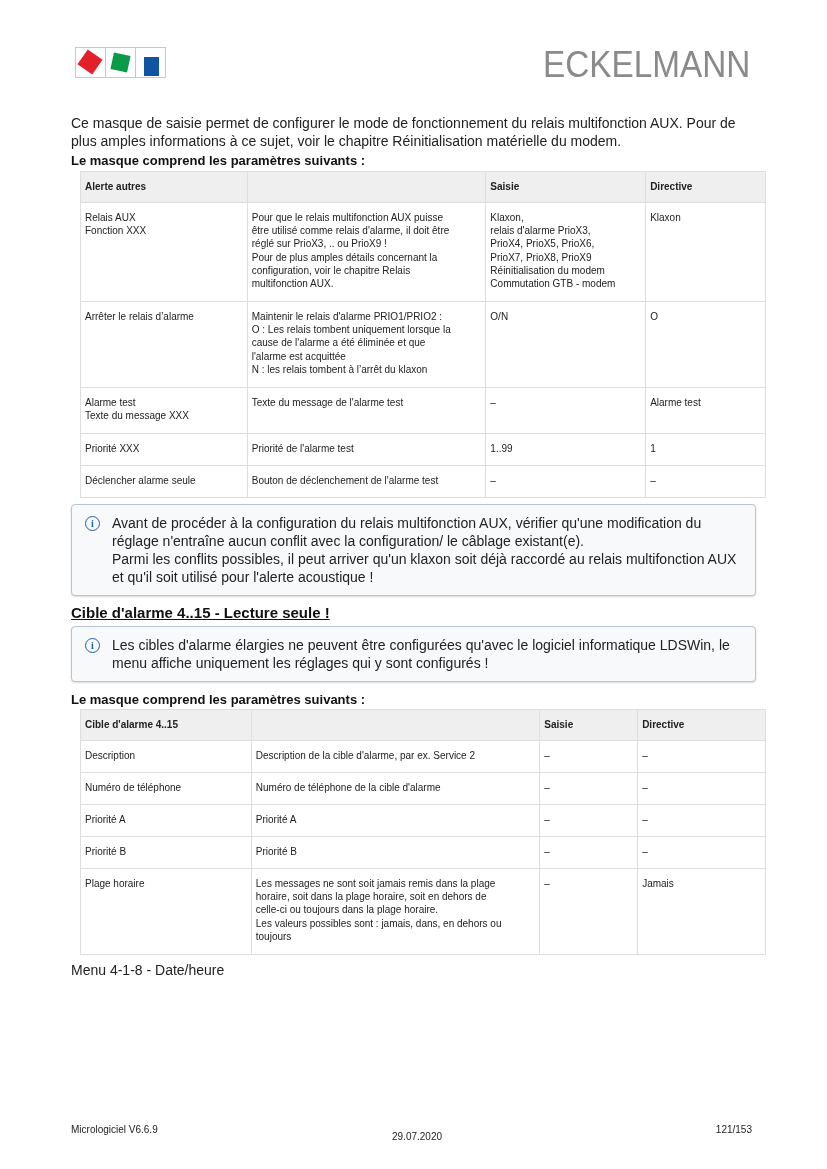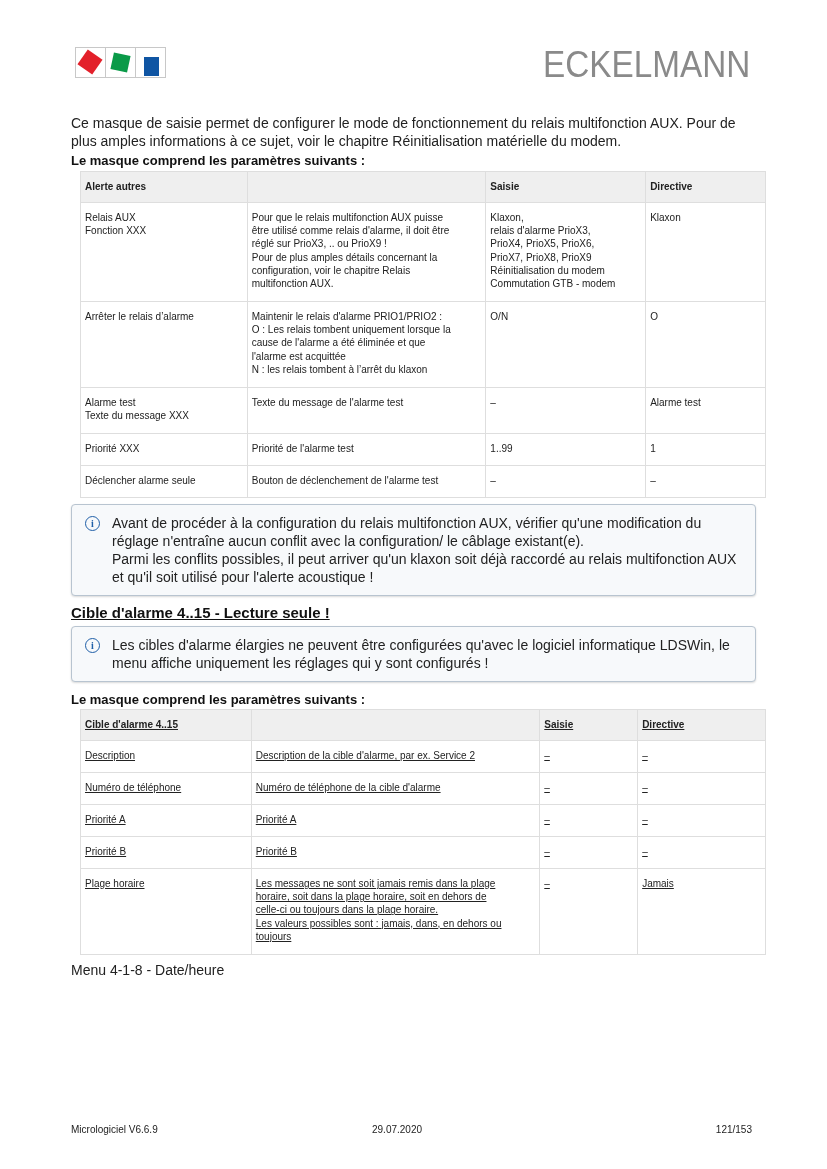--- a/index.html
+++ b/index.html
@@ -113,21 +113,21 @@
 
 <div class="sec-link">Cible d'alarme 4..15 - Lecture seule !</div>
 
 <div class="note" style="top:626px;">
   <span class="ic">i</span>
   <div class="txt">Les cibles d'alarme élargies ne peuvent être configurées qu'avec le logiciel informatique LDSWin, le
 menu affiche uniquement les réglages qui y sont configurés !</div>
 </div>
 
 <div class="h-bold" style="top:692px;">Le masque comprend les paramètres suivants :</div>
-<table style="top:709px;width:686px;text-decoration:underline;">
+<table style="top:709px;width:686px;">
   <colgroup>
       <col style="width:171px">
       <col style="width:289px">
       <col style="width:98px">
       <col style="width:128px">
     </colgroup>
   <tbody>
       <tr>
     <th>Cible d'alarme 4..15</th>
     <th></th>
@@ -167,14 +167,14 @@
 toujours</td>
     <td class="pre">–</td>
     <td class="pre">Jamais</td>
   </tr>
 </tbody>
   </table>
 
 <div class="caption">Menu 4-1-8 - Date/heure</div>
 
 <div class="footer" style="left:71px;">Micrologiciel V6.6.9</div>
-<div class="footer" style="left:372px;">29.07.2020</div>
+<div class="footer" style="left:392px;margin-top:7px;">29.07.2020</div>
 <div class="footer" style="right:75px;">121/153</div>
 
 </body></html>

